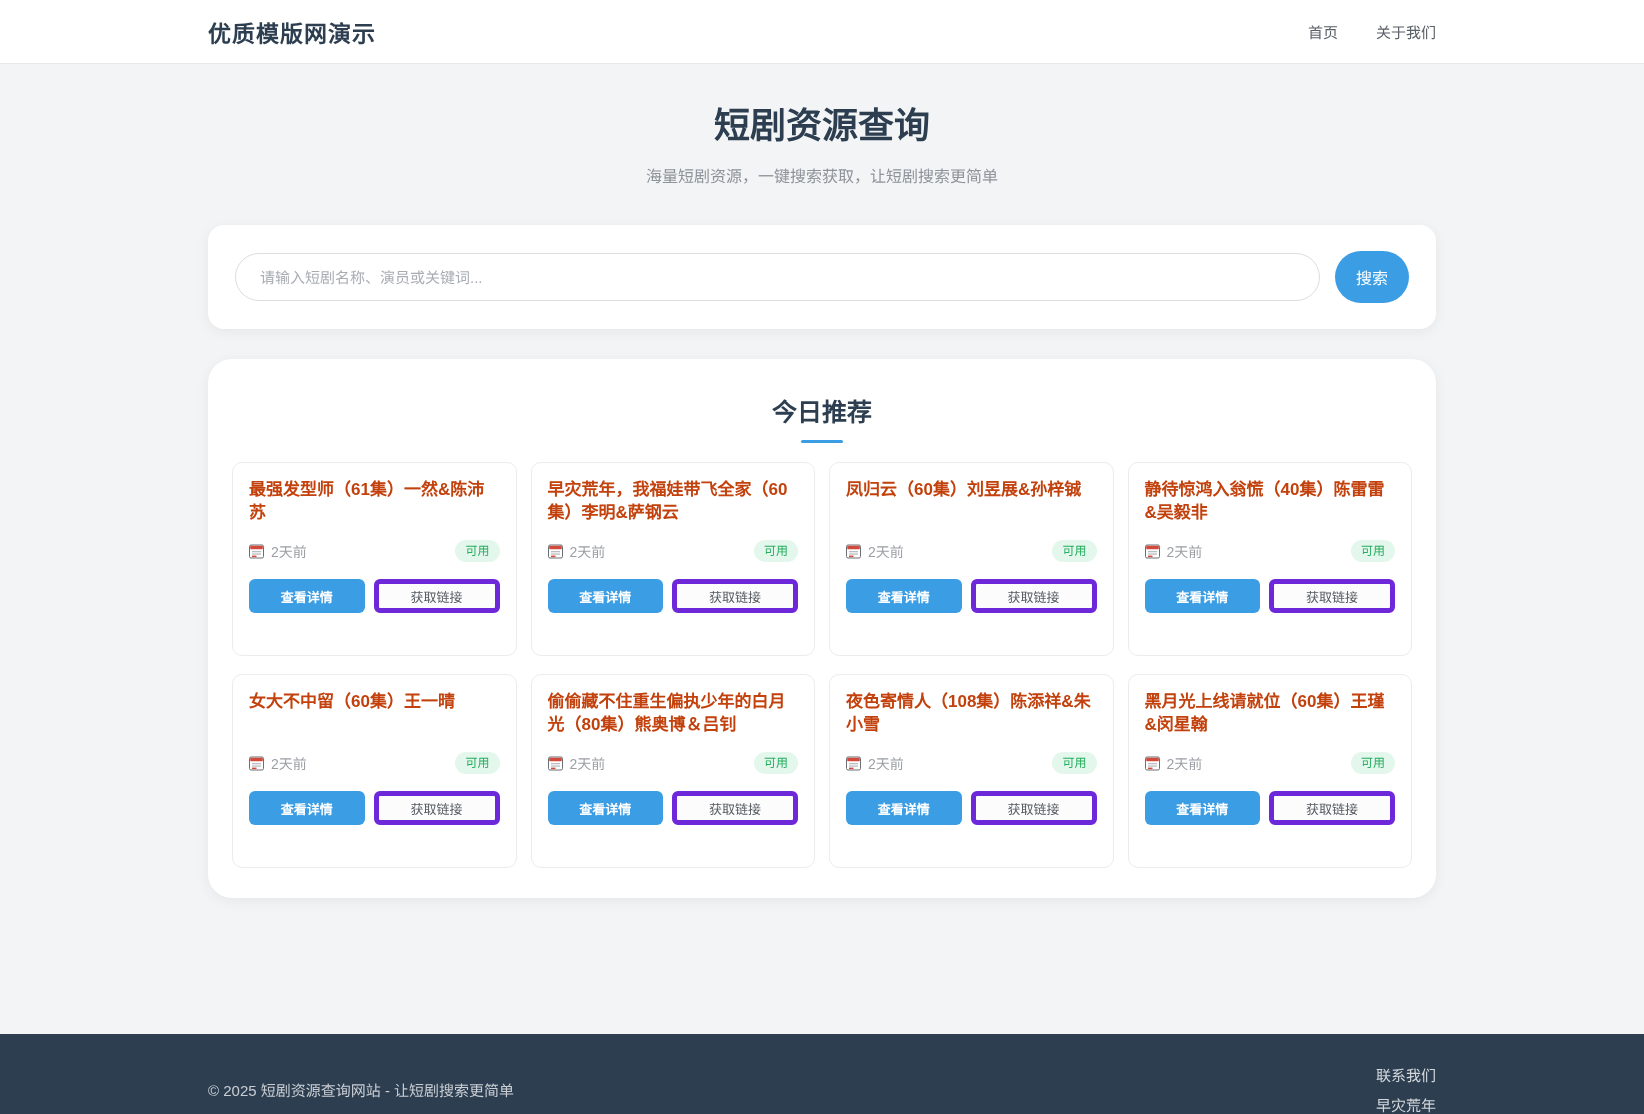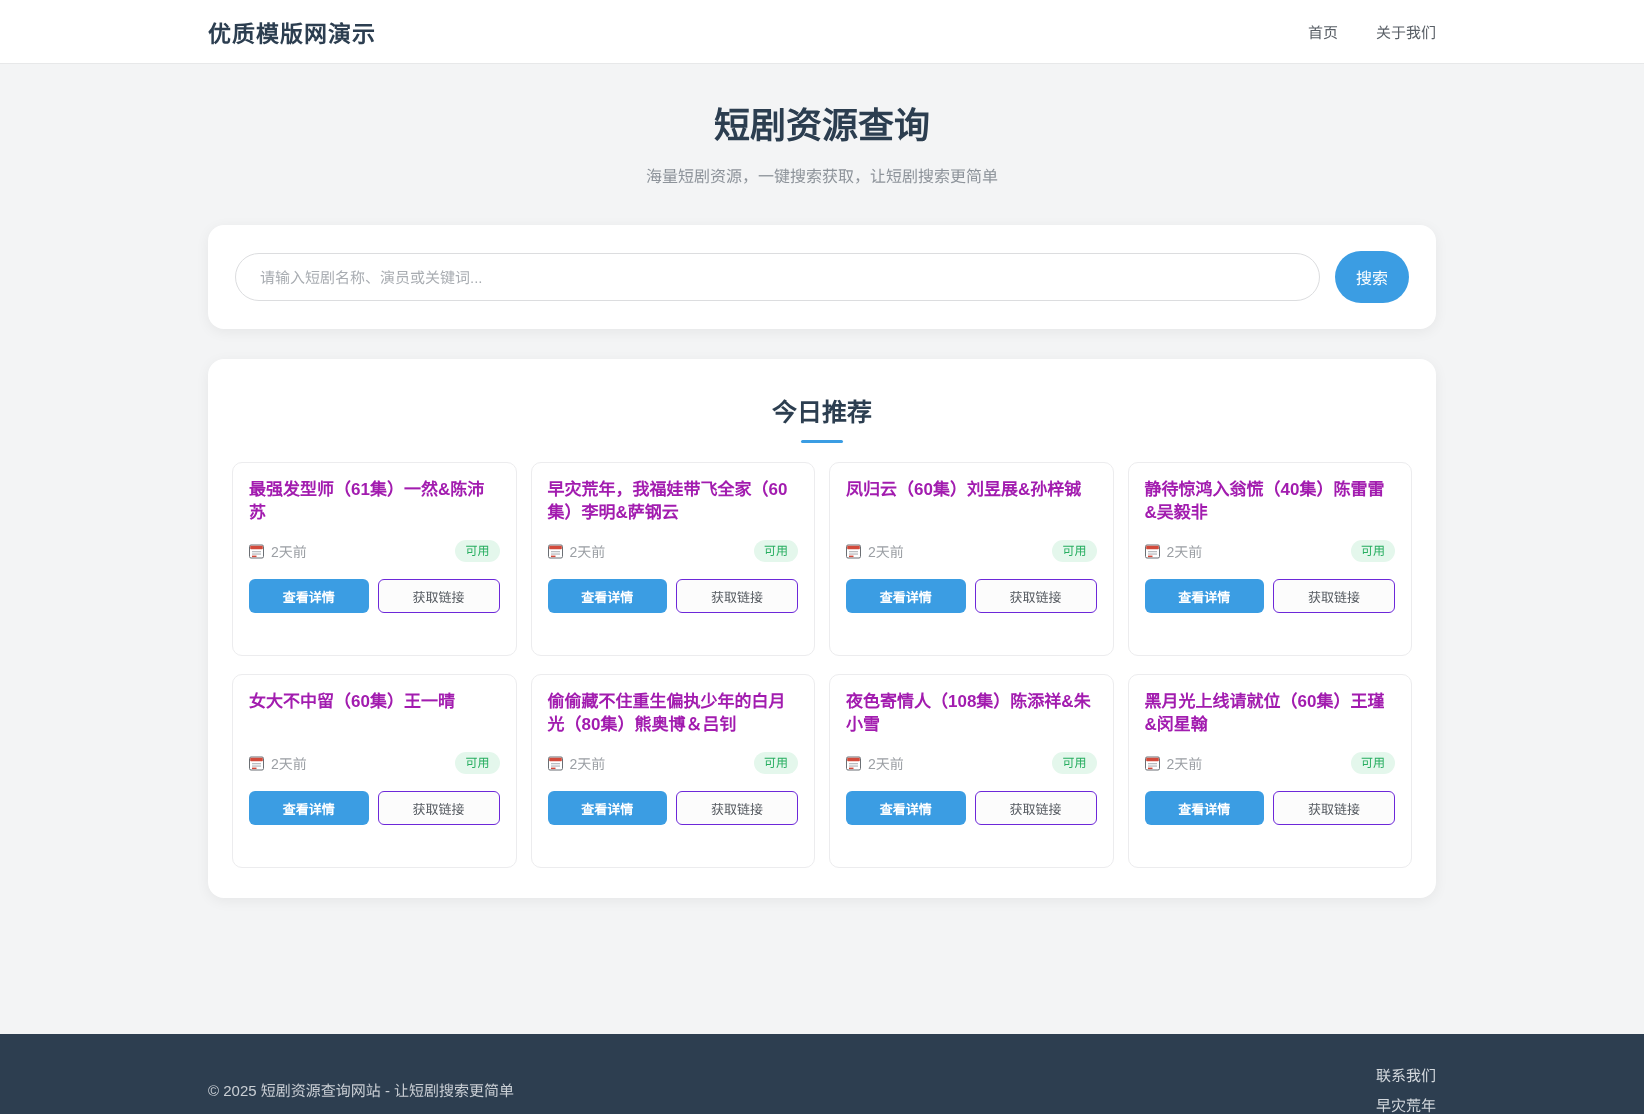--- a/index.html
+++ b/index.html
@@ -90,21 +90,21 @@
     color: #ffffff;
     font-size: 16px;
     font-family: inherit;
     cursor: pointer;
   }
 
   
   .recommend-card {
     margin-top: 30px;
     background: #ffffff;
-    border-radius: 16px;
+    border-radius: 24px;
     padding: 33px 24px 30px;
     box-shadow: 0 3px 14px rgba(0,0,0,.06);
   }
   .section-title {
     margin: 0;
     text-align: center;
     font-size: 25px;
     font-weight: bold;
     color: #2c3e50;
   }
@@ -127,21 +127,21 @@
     border-radius: 10px;
     padding: 15px 16px 42px;
     display: flex;
     flex-direction: column;
   }
   .drama-title {
     margin: 0;
     font-size: 17px;
     font-weight: bold;
     line-height: 23px;
-    color: #a21caf;
+    color: #c2410c;
   }
   .meta-row {
     margin-top: auto;
     padding-top: 16px;
     display: flex;
     align-items: center;
     justify-content: space-between;
   }
   .meta-left {
     display: flex;
@@ -171,21 +171,21 @@
     justify-content: center;
     cursor: pointer;
   }
   .btn-primary {
     border: none;
     background: #3b9de3;
     color: #ffffff;
     font-weight: bold;
   }
   .btn-secondary {
-    border: 1px solid #6d28d9;
+    border: 5px solid #6d28d9;
     background: #fcfcfc;
     color: #555a60;
   }
 
   .page-main { padding-bottom: 136px; }
 
   
   .site-footer {
     background: #2d3e50;
     height: 111px;

